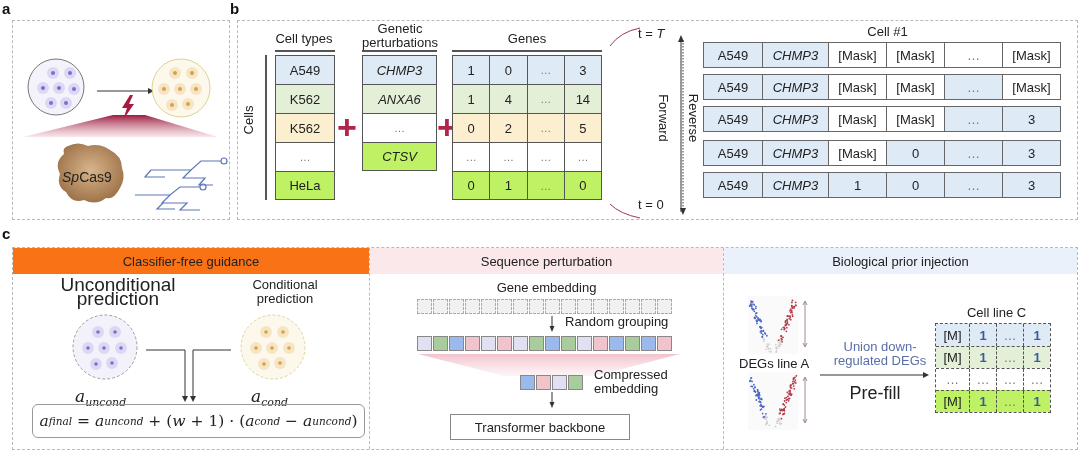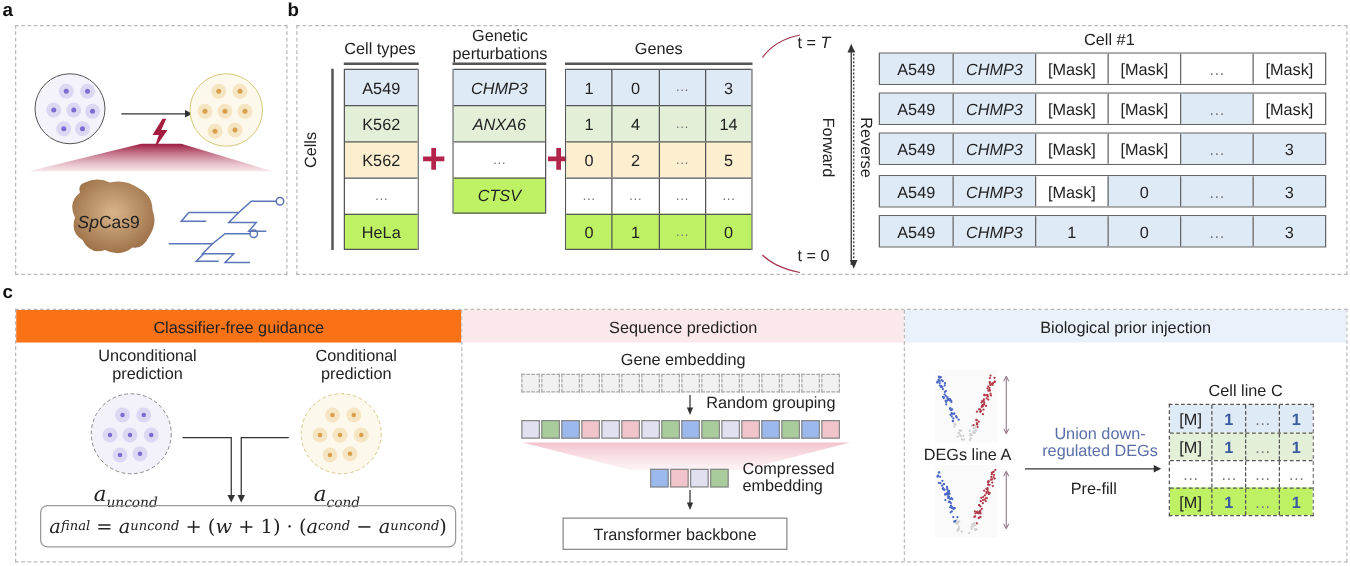--- a/index.html
+++ b/index.html
@@ -274,21 +274,21 @@
     </div>
   </div>
 
 <div class="plabel" style="left:2px;top:225px;">c</div>
 <div class="panel" style="left:12px;top:247px;width:1066px;height:203px;"></div>
 
 <div class="abs" style="left:13px;top:248px;width:356px;height:201px;">
   <div class="hdr" style="background:#f97316;">
     <span>Classifier-free guidance</span>
   </div>
-  <div class="abs" style="left:40px;top:30px;width:130px;text-align:center;font-size:13px;line-height:14px;">
+  <div class="abs" style="left:40px;top:30px;width:130px;text-align:center;font-size:19px;line-height:14px;">
     <div>Unconditional</div>
     <div>prediction</div>
   </div>
   <div class="abs" style="left:207px;top:30px;width:130px;text-align:center;font-size:13px;line-height:14px;">
     <div>Conditional</div>
     <div>prediction</div>
   </div>
   <svg class="abs" style="left:0;top:0;" width="356" height="201">
     <g>
       <circle cx="92" cy="99" r="32" fill="#f3f2fa" stroke="#888" stroke-width="0.8" stroke-dasharray="3,2"></circle>
@@ -355,21 +355,21 @@
     <span>&nbsp;−&nbsp;</span>
     <i>a</i>
       <sub>uncond</sub>
       <span>)</span>
   </div>
 </div>
 <div class="abs" style="left:369px;top:248px;width:0;height:201px;border-left:1px dashed #bbb;"></div>
 
 <div class="abs" style="left:370px;top:248px;width:353px;height:201px;">
   <div class="hdr" style="background:#fbe8ea;">
-    <span>Sequence prediction</span>
+    <span>Sequence perturbation</span>
   </div>
   <div class="abs" style="left:0;top:32px;width:353px;text-align:center;font-size:13px;">Gene embedding</div>
   <div class="abs" style="left:47px;top:51px;display:flex;" id="gene-tokens">
       <span class="sq sq-g"></span>
       <span class="sq sq-g"></span>
       <span class="sq sq-g"></span>
       <span class="sq sq-g"></span>
       <span class="sq sq-g"></span>
       <span class="sq sq-g"></span>
       <span class="sq sq-g"></span>
@@ -726,21 +726,21 @@
   <div class="abs" style="left:15px;top:108px;font-size:13px;">DEGs line A</div>
   <div class="abs" style="left:15px;top:183px;font-size:13px;margin-top:24px;">Cell line B</div>
   <div class="abs" style="left:96px;top:92px;width:120px;text-align:center;font-size:13px;line-height:14px;color:#5a6ea8;">
     <div>Union down-</div>
     <div>regulated DEGs</div>
   </div>
   <svg class="abs" style="left:96px;top:122px;" width="110" height="10">
     <line x1="0" y1="5" x2="104" y2="5" stroke="#333" stroke-width="1"></line>
     <polygon points="103,2 109,5 103,8" fill="#333"></polygon>
   </svg>
-  <div class="abs" style="left:96px;top:135px;width:110px;text-align:center;font-size:13px;">Pre-fill</div>
+  <div class="abs" style="left:96px;top:135px;width:110px;text-align:center;font-size:18px;">Pre-fill</div>
   <div class="abs" style="left:210px;top:57px;width:125px;text-align:center;font-size:13px;">Cell line C</div>
   <div class="ctab" style="left:211px;top:75px;" id="tbl-cellc">
       <div class="crow2 c-blue">
         <div class="ccell2">[M]</div>
         <div class="ccell2 one">1</div>
         <div class="ccell2 dots">…</div>
         <div class="ccell2 one">1</div>
       </div>
       <div class="crow2 c-green">
         <div class="ccell2">[M]</div>

